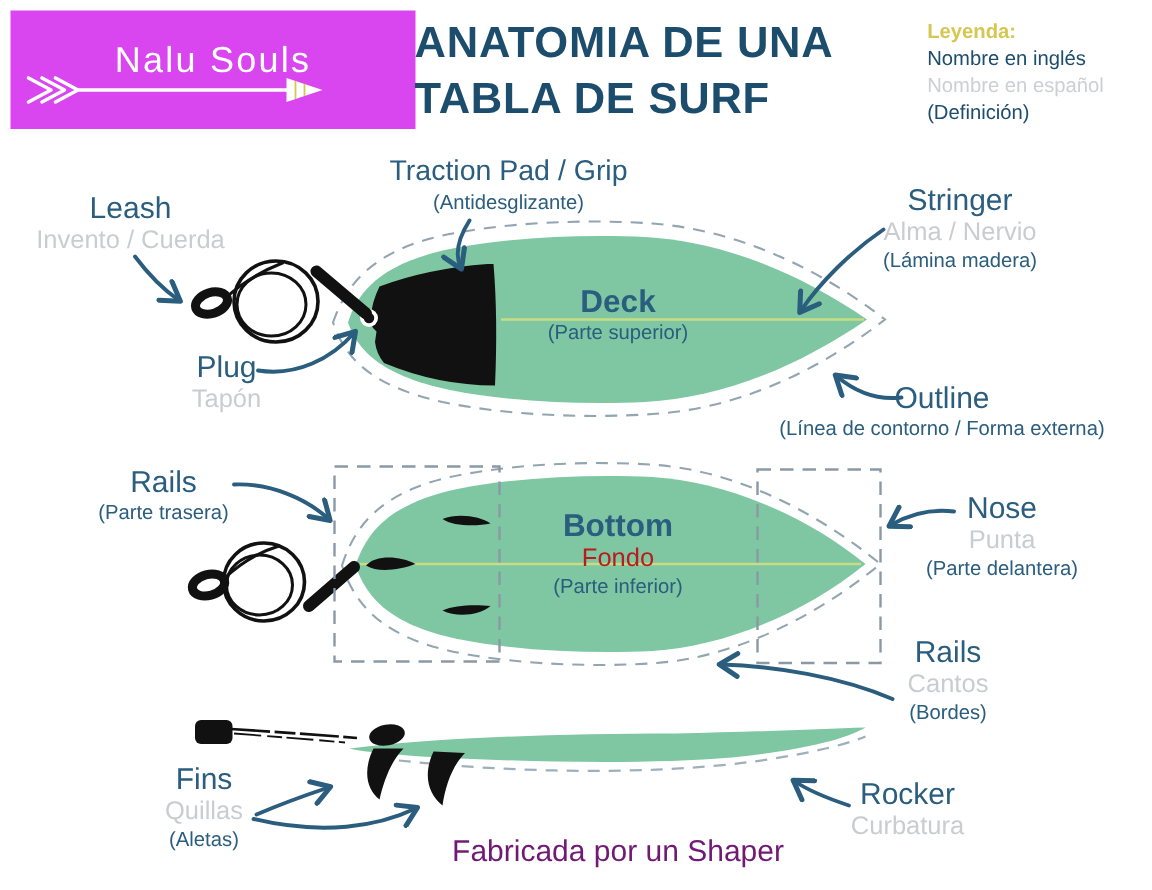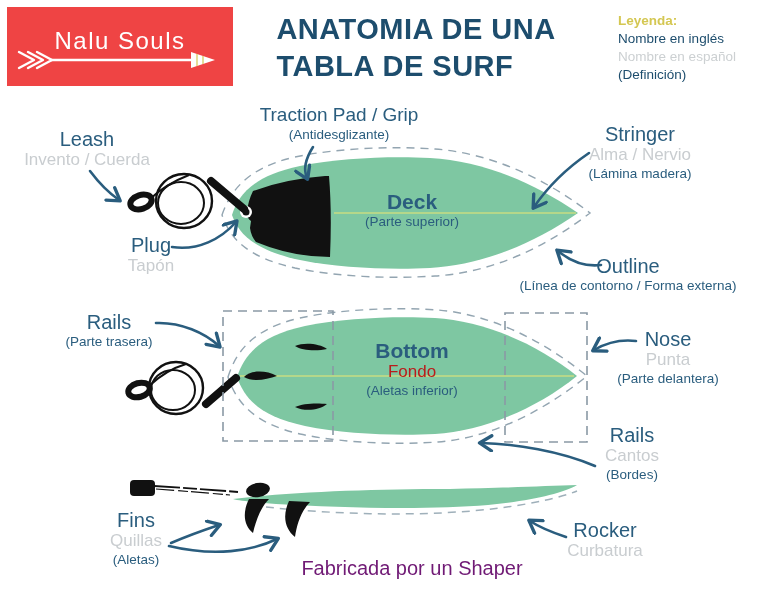--- a/index.html
+++ b/index.html
@@ -2,21 +2,21 @@
 <html><head>
 <meta charset="utf-8">
 <style>
   html,body{margin:0;padding:0;background:#fff;}
   .canvas{
     position:relative;width:768px;height:593px;background:#ffffff;overflow:hidden;
     font-family:"Liberation Sans", sans-serif;
   }
   .diagram-svg{position:absolute;left:0;top:0;}
   
-  .logo{position:absolute;left:7px;top:7px;width:226px;height:79px;background:#ef4444;}
+  .logo{position:absolute;left:7px;top:7px;width:270px;height:79px;background:#d946ef;}
   .logo-name{position:absolute;left:0;top:20px;width:100%;text-align:center;
     color:#ffffff;font-size:24px;letter-spacing:1.5px;}
   .logo-arrow{position:absolute;left:0;top:0;}
   
   .title{position:absolute;left:416px;top:11px;transform:translateX(-50%);
     text-align:left;color:#1d4d6d;font-weight:bold;font-size:29px;line-height:37px;
     white-space:nowrap;letter-spacing:.5px;}
   
   .legend{position:absolute;left:677px;top:12px;transform:translateX(-50%);
     font-size:13.5px;line-height:18px;white-space:nowrap;}
@@ -178,21 +178,21 @@
   </div>
 
   <div class="lbl" style="left:109px;top:311px">
     <span class="en">Rails</span>
     <span class="def">(Parte trasera)</span>
   </div>
 
   <div class="lbl" style="left:412px;top:340px">
     <span class="en big">Bottom</span>
     <span class="es onboard">Fondo</span>
-    <span class="def">(Aletas inferior)</span>
+    <span class="def">(Parte inferior)</span>
   </div>
 
   <div class="lbl" style="left:668px;top:328px">
     <span class="en">Nose</span>
     <span class="es">Punta</span>
     <span class="def">(Parte delantera)</span>
   </div>
 
   <div class="lbl" style="left:632px;top:424px">
     <span class="en">Rails</span>

